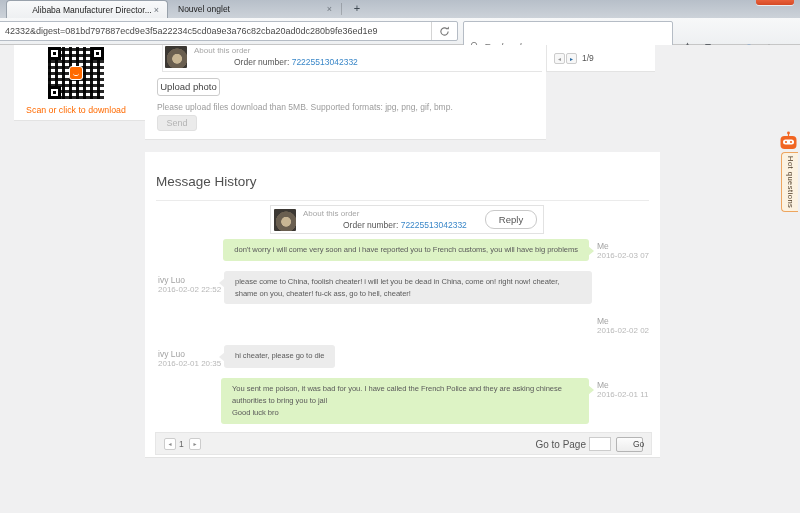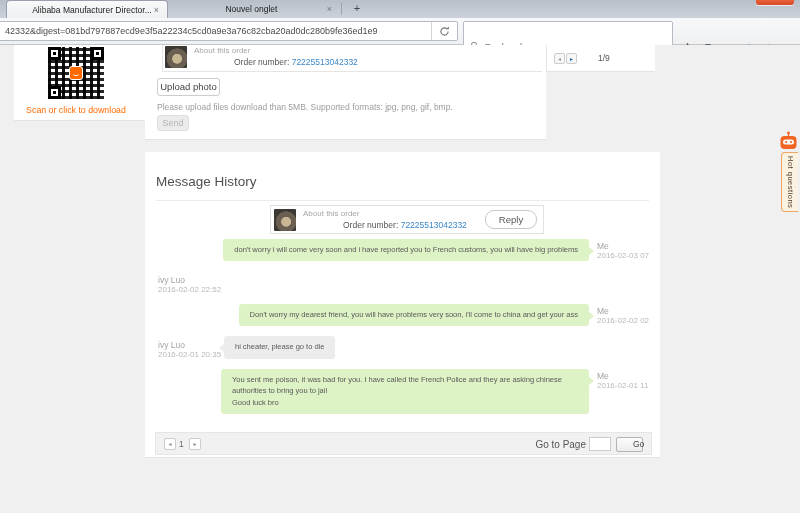--- a/index.html
+++ b/index.html
@@ -7,21 +7,21 @@
   body { font-family:"Liberation Sans","DejaVu Sans",sans-serif; }
   .screen { position:relative; width:800px; height:513px; overflow:hidden; background:#f0f0f1; }
 
   
   .tabbar { position:absolute; left:0; top:0; width:800px; height:18px;
             background:linear-gradient(180deg,#b7bfc9,#ccd2d9); }
   .tab { position:absolute; top:0; height:18px; display:flex; align-items:center;
          font-size:8.5px; color:#1c1c1c; padding:0 6px; }
   .tab.active { left:6px; width:162px; background:linear-gradient(180deg,#f8f9fa,#eef0f2);
                 border:1px solid #98a1ab; border-bottom:none; border-radius:4px 4px 0 0;text-align:right; }
-  .tab.inactive { left:172px; width:168px;text-align:center; }
+  .tab.inactive { left:172px; width:168px; }
   .tab .title { flex:1; overflow:hidden; white-space:nowrap; }
   .tab .x { color:#6f767e; font-size:9px; padding:0 2px; cursor:default; }
   .tab-sep { position:absolute; left:341px; top:3px; width:1px; height:12px; background:rgba(0,0,0,.18); }
   .newtab-btn { position:absolute; left:349px; top:2px; width:16px; height:14px; text-align:center;
                 font-size:11px; line-height:13px; color:#3d4750; }
   .win-sliver { position:absolute; left:756px; top:0; width:38px; height:5px;
                 background:linear-gradient(180deg,#e8603a,#d64a26); border-radius:0 0 3px 3px;
                 box-shadow:0 1px 0 rgba(255,255,255,.7); }
 
   .toolbar { position:absolute; left:0; top:18px; width:800px; height:27px;
@@ -63,31 +63,31 @@
   .order-card .thumb { left:2px; top:1px; }
   .about-lbl { font-size:8px; color:#a6a6a6; }
   .order-line { font-size:8.5px; color:#555;margin-left:40px; }
   .order-line a { color:var(--link-blue,#3a87c8); text-decoration:none; }
   .order-card .about-lbl { position:absolute; left:31px; top:1px; }
   .order-card .order-line { position:absolute; left:31px; top:12px; }
   .upload-btn { position:absolute; left:12px; top:33px; width:63px; height:18px; background:#fff;
                 border:1px solid #ccc; border-radius:3px; font-size:9.5px; color:#444;
                 text-align:center; line-height:16px; }
   .upload-note { position:absolute; left:12px; top:57px; font-size:8.5px; color:#9c9c9c; white-space:nowrap; }
-  .send-btn { position:absolute; left:12px; top:70px; width:32px; height:16px; background:#ebebeb;
+  .send-btn { position:absolute; left:12px; top:70px; width:40px; height:16px; background:#ebebeb;
               border:1px solid #e0e0e0; border-radius:3px; font-size:9px; color:#b4b4b4;
               text-align:center; line-height:14px; }
 
   
   .pagerbox { position:absolute; left:546px; top:0; width:109px; height:27px;
               border-left:1px solid #e5e5e5; display:flex; align-items:center; padding-left:7px; }
   .pg-btn { width:11px; height:11px; border:1px solid #ccc; background:#f7f7f7; border-radius:2px;
             font-size:6px; color:#999; text-align:center; line-height:10px; margin-right:1px; }
   .pg-btn.next { color:#2e6da4; }
-  .pager-text { font-size:8.5px; color:#555; margin-left:20px; }
+  .pager-text { font-size:8.5px; color:#555; margin-left:4px; }
 
   
   .hotq { position:absolute; left:777px; top:86px; width:23px; }
   .hotq .robot { display:block; }
   .hotq-tab { position:absolute; left:4px; top:21px; width:17px; height:60px; background:#fcf2e1;
               border:1px solid #eda55f; border-right:none; border-radius:4px 0 0 4px;
               display:flex; align-items:center; justify-content:center; }
   .hotq-tab span { writing-mode:vertical-rl; font-size:7.5px; color:#4c3a26; letter-spacing:.5px; }
 
   
@@ -281,24 +281,24 @@
             <div class="who">Me</div>
             <div class="time">2016-02-03 07:02</div>
           </div>
         </div>
 
         <div class="msg them">
           <div class="meta left">
             <div class="who">ivy Luo</div>
             <div class="time">2016-02-02 22:52</div>
           </div>
+          <div class="bubble them-b">please come to China, foolish cheater!  i will let you be dead in China, come on!  right now! cheater, shame on you, cheater! fu-ck ass, go to hell, cheater!</div>
         </div>
 
         <div class="msg me">
-          <div class="bubble me-b">Don't worry my dearest friend, you will have problems very soon, i'll come to china and get your ass</div>
           <div class="meta">
             <div class="who">Me</div>
             <div class="time">2016-02-02 02:25</div>
           </div>
         </div>
 
         <div class="msg them">
           <div class="meta left">
             <div class="who">ivy Luo</div>
             <div class="time">2016-02-01 20:35</div>

